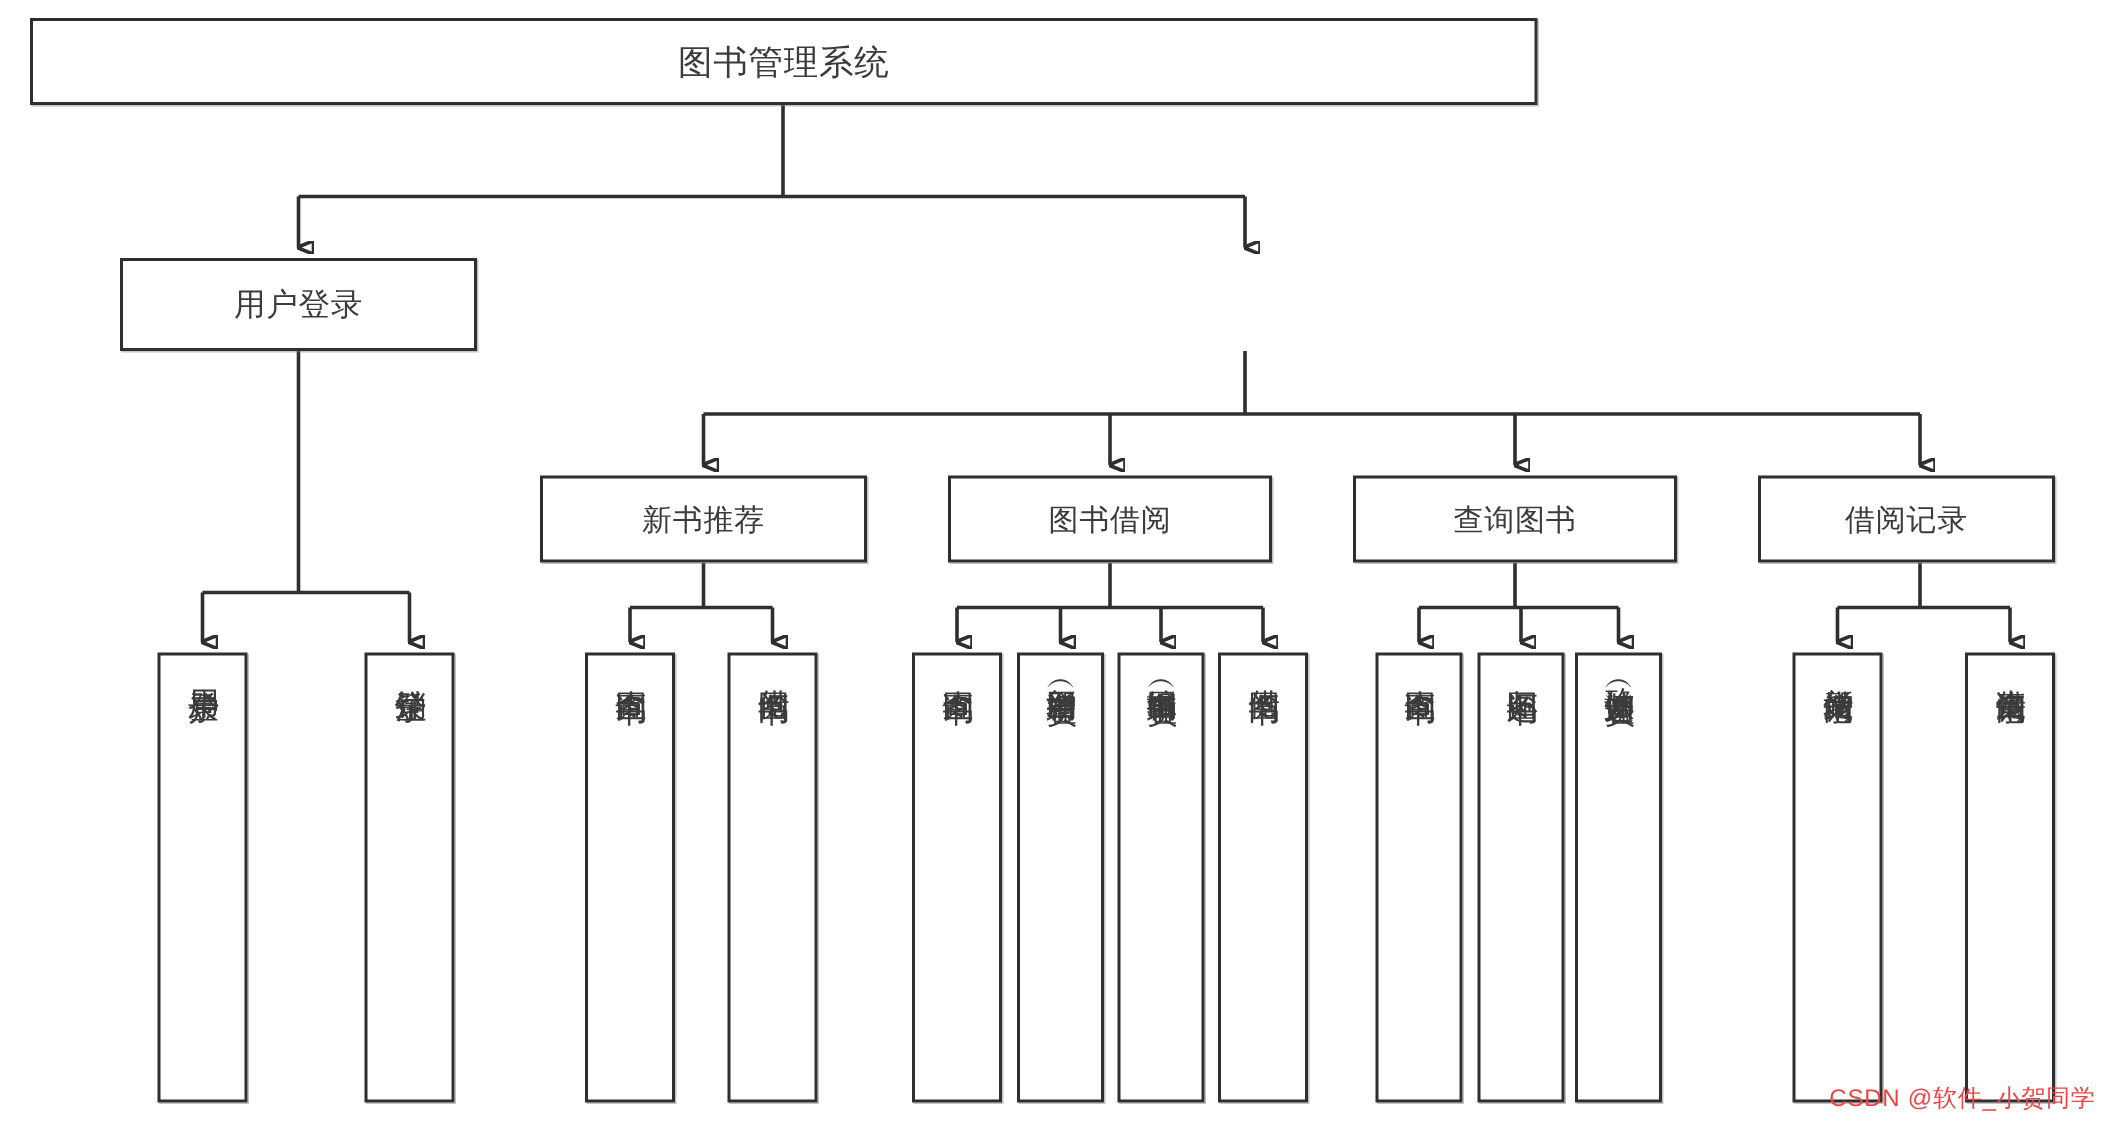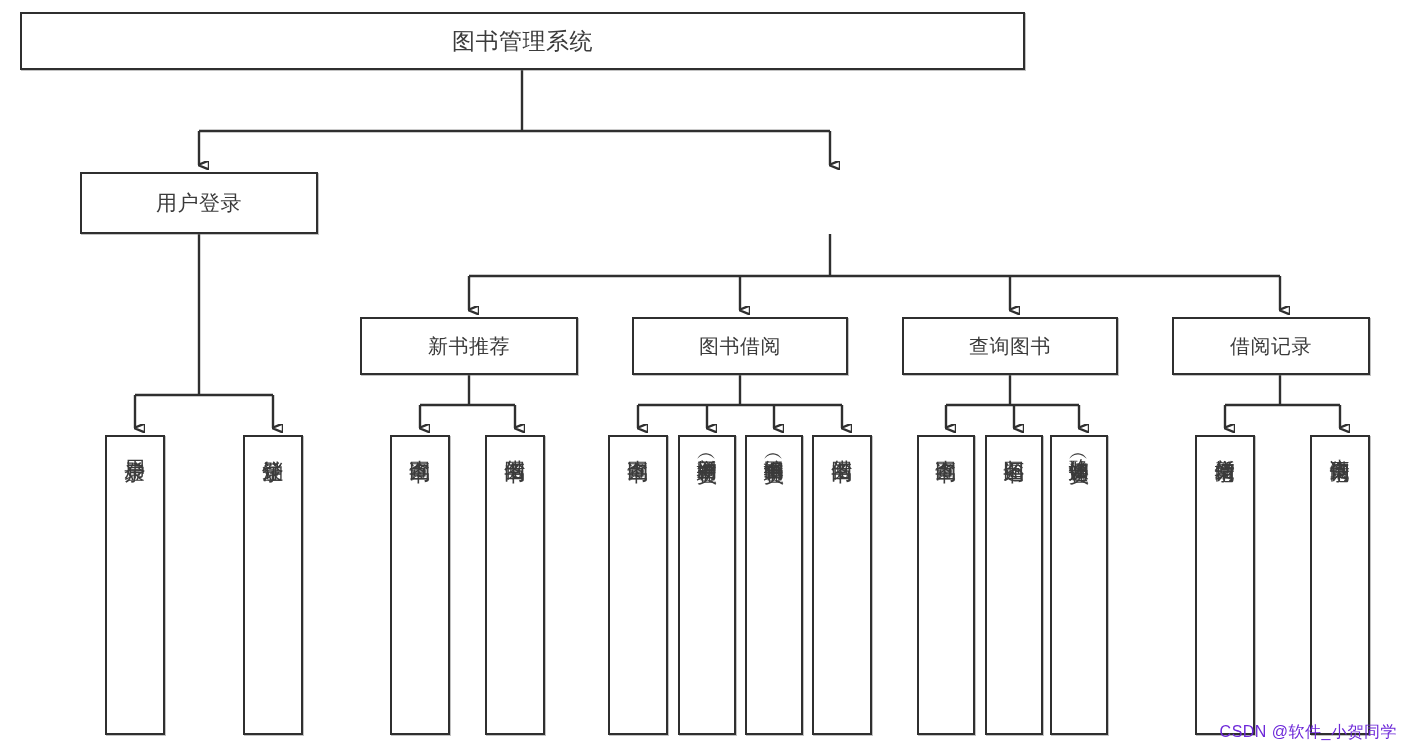--- a/index.html
+++ b/index.html
@@ -64,21 +64,21 @@
   svg#wires line, svg#wires path {
     stroke: #2f2f2f;
     stroke-width: 2.4;
     fill: none;
   }
   .watermark {
     position: absolute;
     right: 8px;
     bottom: 4px;
     font-size: 16px;
-    color: #6d28d9;
+    color: #ef4444;
     letter-spacing: 0.5px;
     white-space: nowrap;
   }
 </style>
 </head>
 <body>
 
 <div id="canvas">
 
   <svg id="wires" viewBox="0 0 1405 747">

